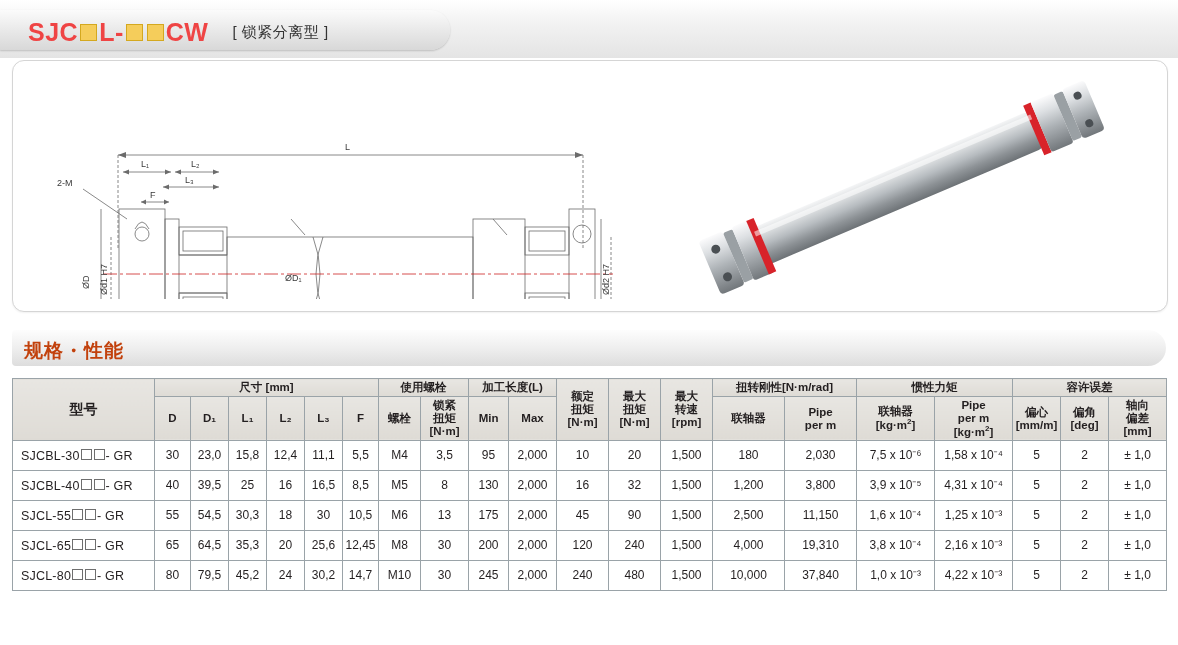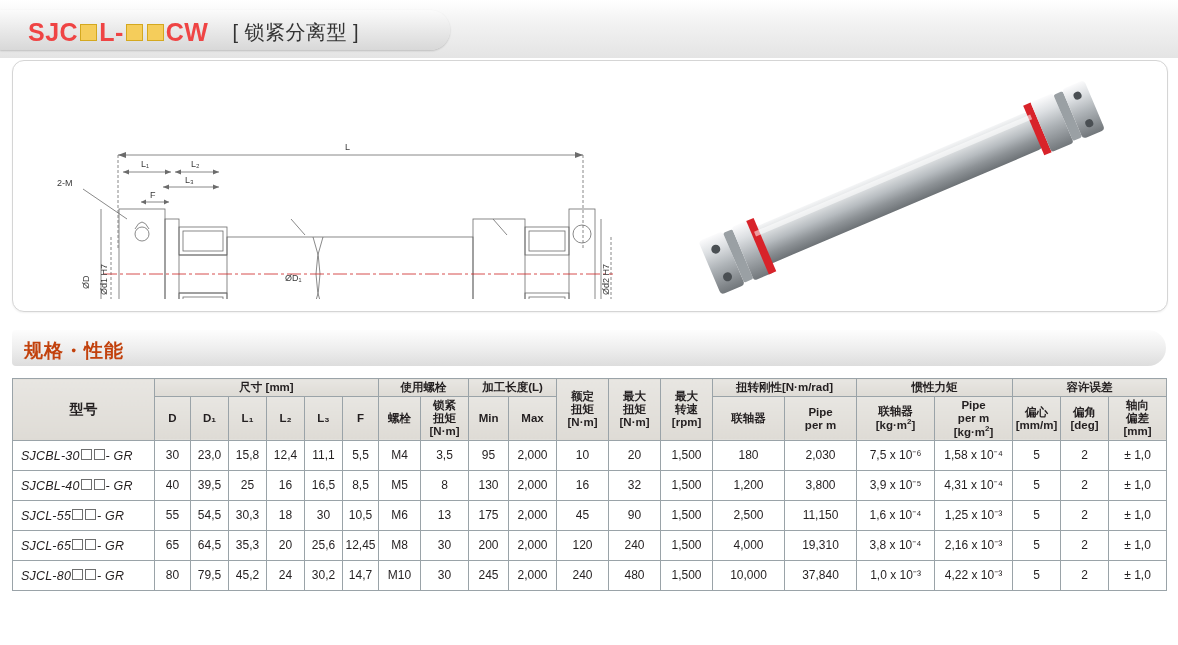--- a/index.html
+++ b/index.html
@@ -27,21 +27,21 @@
   }
   .title-main{
     font-size:25px;font-weight:bold;letter-spacing:.5px;color:#ef4444;
     display:flex;align-items:center;
   }
   .sq{
     display:inline-block;width:15px;height:15px;margin:0 2px;
     background:#f5cd5b;border:1px solid #d4a81f;vertical-align:middle;
   }
   .title-sub{
-    margin-left:24px;font-size:20px;color:#333;font-weight:normal;
+    margin-left:24px;font-size:15px;color:#333;font-weight:normal;
     letter-spacing:.5px;
   }
 
   
   .figure-panel{
     position:absolute;left:12px;top:60px;width:1154px;height:250px;
     background:#fff;border:1px solid #d5d5d5;border-radius:12px;
     box-shadow:0 1px 2px rgba(0,0,0,.06);
     overflow:hidden;
   }
@@ -86,21 +86,20 @@
     background:#ffffff;
     height:25px;
     font-size:12px;
   }
   table.spec tbody td.model-cell{
     text-align:left;
     padding-left:8px;
     font-size:12.5px;
     letter-spacing:.2px;
     white-space:nowrap;
-    font-style:italic;
   }
   .wsq{
     display:inline-block;width:9px;height:9px;margin:0 1px;
     border:1px solid #6e6e6e;background:#fff;vertical-align:baseline;
   }
   .sup{font-size:8px;vertical-align:super;}
 </style>
 </head>
 <body>
 

